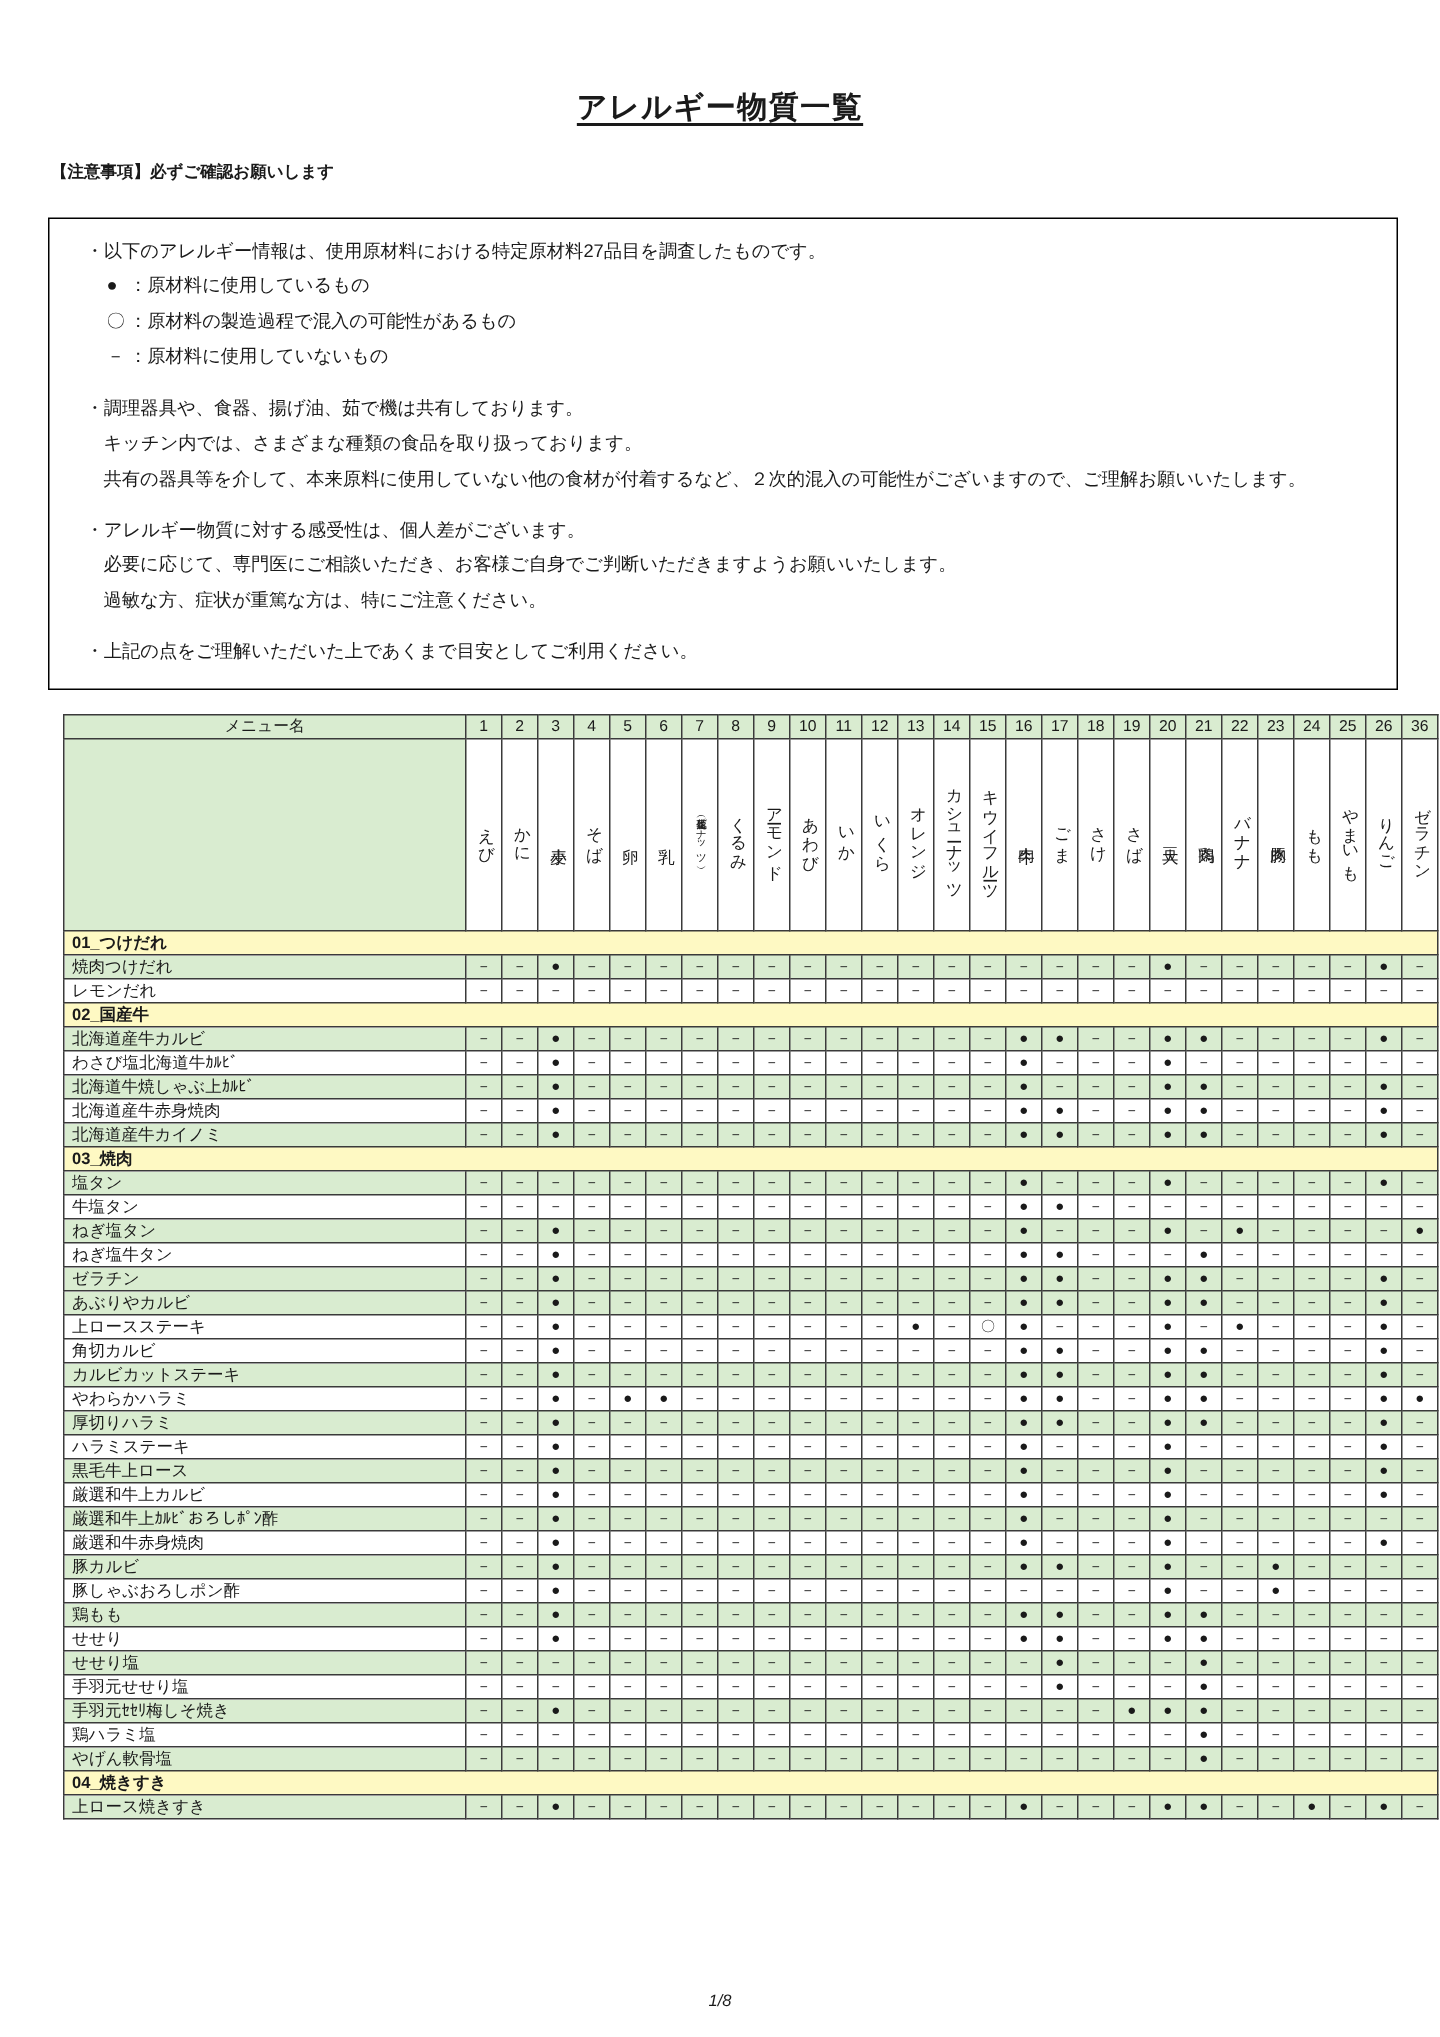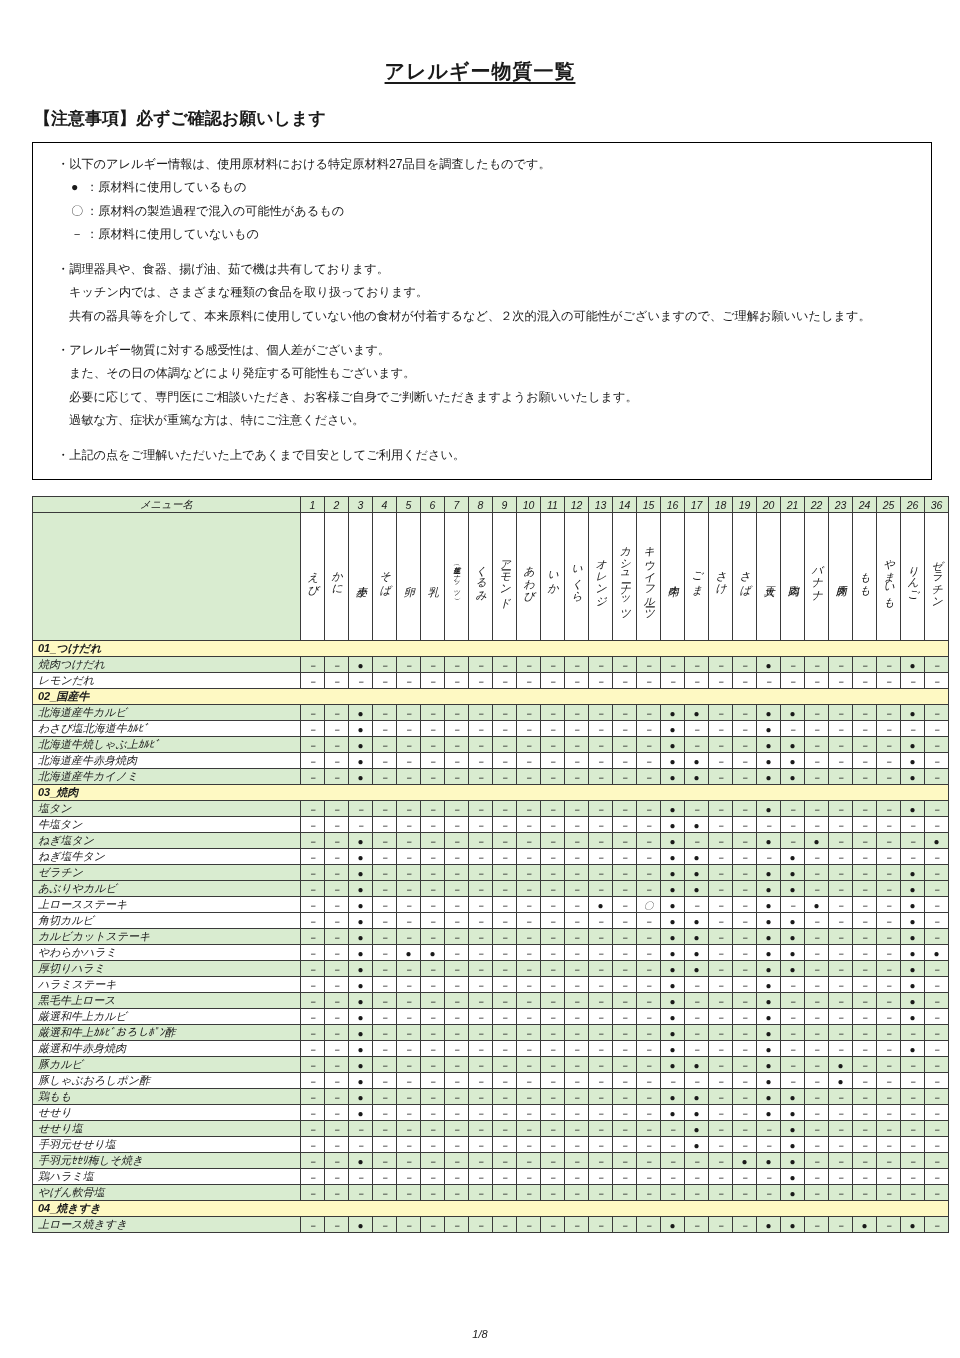--- a/index.html
+++ b/index.html
@@ -30,39 +30,39 @@
     justify-content: flex-end;
     align-items: baseline;
     padding-right: 38px;
     font-size: 12.5px;
   }
   .updated-label { margin-right: 22px; }
   .updated-value { letter-spacing: .3px; }
 
   
   .notice-heading {
-    margin: 22px 0 12px 16px;
-    font-size: 17px;
+    margin: 22px 0 23px 16px;
+    font-size: 11px;
     font-weight: bold;
   }
   .notice-box {
     margin: 0 10px 0 14px;
     border: 1px solid #000;
     padding: 10px 12px 12px 24px;
     font-size: 12.2px;
     line-height: 1.92;
   }
   .notice-box p { margin: 0; white-space: pre; }
   .nb-ind1 { padding-left: 14px; }
   .nb-ind2 { padding-left: 12px; }
   .nb-gap { height: 11px; }
   .mark-sym { display:inline-block; width: 15px; }
 
   
-  .tbl-wrap { margin: 16px 10px 0 14px; font-style: italic; }
+  .tbl-wrap { margin: 16px 10px 0 24px; }
   table.allergen {
     border-collapse: collapse;
     table-layout: fixed;
     width: 916px;
     font-size: 10.5px;
   }
   table.allergen td, table.allergen th {
     border: 1px solid #3a3a3a;
     padding: 0;
     text-align: center;
@@ -151,21 +151,20 @@
     <p>・以下のアレルギー情報は、使用原材料における特定原材料27品目を調査したものです。</p>
     <p class="nb-ind1"><span class="mark-sym">●</span><span>：原材料に使用しているもの</span></p>
     <p class="nb-ind1"><span class="mark-sym">〇</span><span>：原材料の製造過程で混入の可能性があるもの</span></p>
     <p class="nb-ind1"><span class="mark-sym">－</span><span>：原材料に使用していないもの</span></p>
     <div class="nb-gap"></div>
     <p>・調理器具や、食器、揚げ油、茹で機は共有しております。</p>
     <p class="nb-ind2">キッチン内では、さまざまな種類の食品を取り扱っております。</p>
     <p class="nb-ind2">共有の器具等を介して、本来原料に使用していない他の食材が付着するなど、２次的混入の可能性がございますので、ご理解お願いいたします。</p>
     <div class="nb-gap"></div>
     <p>・アレルギー物質に対する感受性は、個人差がございます。</p>
-    <p class="nb-ind2">また、その日の体調などにより発症する可能性もございます。</p>
     <p class="nb-ind2">必要に応じて、専門医にご相談いただき、お客様ご自身でご判断いただきますようお願いいたします。</p>
     <p class="nb-ind2">過敏な方、症状が重篤な方は、特にご注意ください。</p>
     <div class="nb-gap"></div>
     <p>・上記の点をご理解いただいた上であくまで目安としてご利用ください。</p>
   </div>
 
   <div class="tbl-wrap">
     <table class="allergen">
       <colgroup id="colgrp">
           <col class="c-name">

